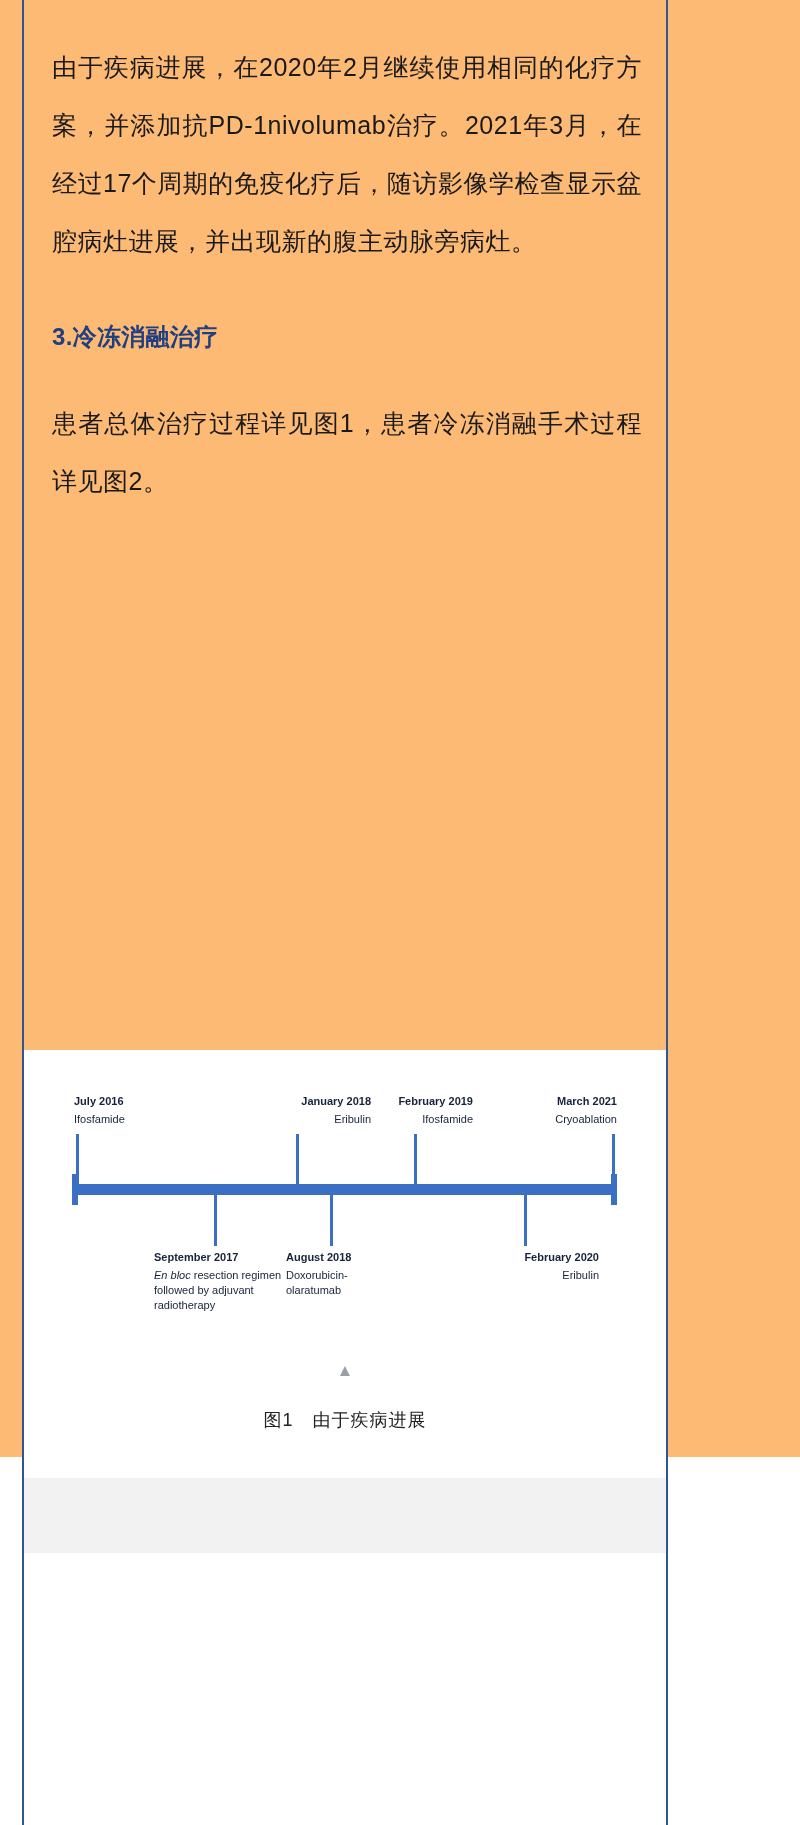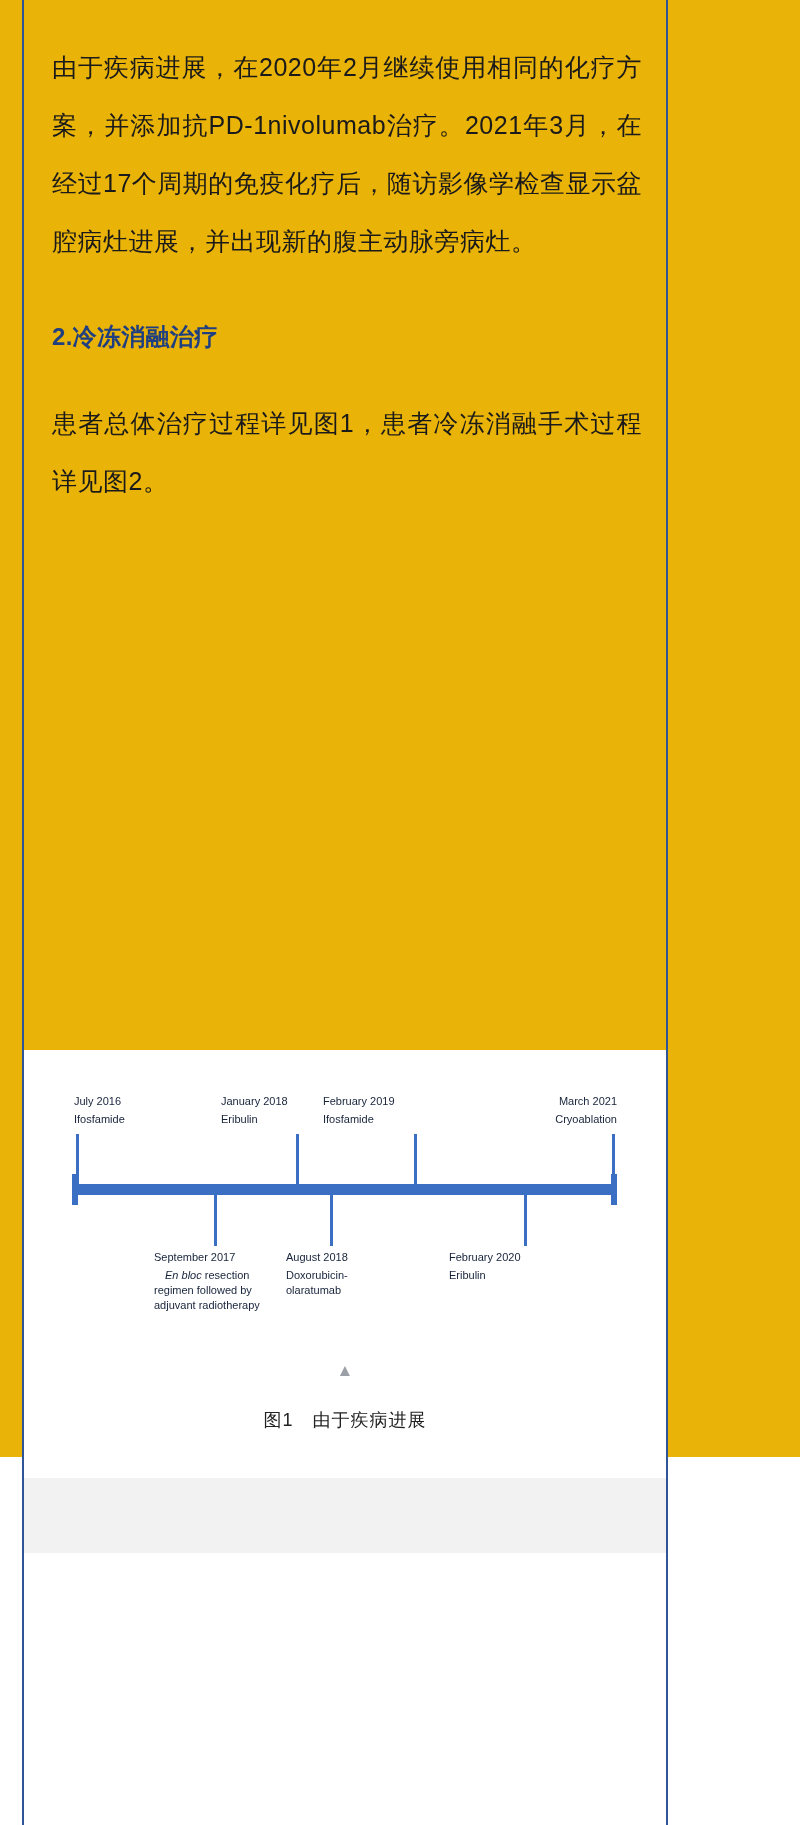--- a/index.html
+++ b/index.html
@@ -12,21 +12,21 @@
     height: 1825px;
     font-family: "Liberation Sans", sans-serif;
     color: #1a1a1a;
     position: relative;
     overflow: hidden;
   }
   .page {
     width: 800px;
     height: 1457px;
     position: relative;
-    background: #eab308;
+    background: #fdba74;
     box-sizing: border-box;
     padding-left: 24px;
   }
   
   .rule-left, .rule-right {
     position: absolute;
     top: 0;
     width: 2px;
     height: 1825px;
     background: #2f5597;
@@ -104,27 +104,27 @@
   .tick.down { top: 144px; height: 52px; }
 
   .lbl {
     position: absolute;
     font-size: 11px;
     line-height: 15px;
     color: #17233a;
     width: 150px;
   }
   .lbl .date {
-    font-weight: normal;
+    font-weight: bold;
     margin-bottom: 3px;
     white-space: nowrap;
   }
   .lbl .desc { font-weight: normal; }
-  .lbl .desc em { font-style: italic; margin-left: 11px; }
-  .lbl.center { text-align: left; }
+  .lbl .desc em { font-style: italic; }
+  .lbl.center { text-align: right; }
   .lbl.left { text-align: left; }
   .lbl.right { text-align: right; }
 
   .collapse-arrow {
     position: absolute;
     left: 0;
     top: 312px;
     width: 642px;
     text-align: center;
     color: #9aa0a6;
@@ -156,21 +156,21 @@
 
 <div class="page">
 
   <div class="rule-left"></div>
   <div class="rule-right"></div>
 
   <div class="content">
     <div class="gap-1"></div>
     <p class="body-text">由于疾病进展，在2020年2月继续使用相同的化疗方案，并添加抗PD-1nivolumab治疗。2021年3月，在经过17个周期的免疫化疗后，随访影像学检查显示盆腔病灶进展，并出现新的腹主动脉旁病灶。</p>
     <div class="gap-3"></div>
-    <h3 class="section-heading">2.冷冻消融治疗</h3>
+    <h3 class="section-heading">3.冷冻消融治疗</h3>
     <div class="gap-2"></div>
     <p class="body-text">患者总体治疗过程详见图1，患者冷冻消融手术过程详见图2。</p>
   </div>
 
   <div class="figure-wrap">
     <div class="timeline">
 
       <div class="axis"></div>
       <div class="axis-cap-left"></div>
       <div class="axis-cap-right"></div>

